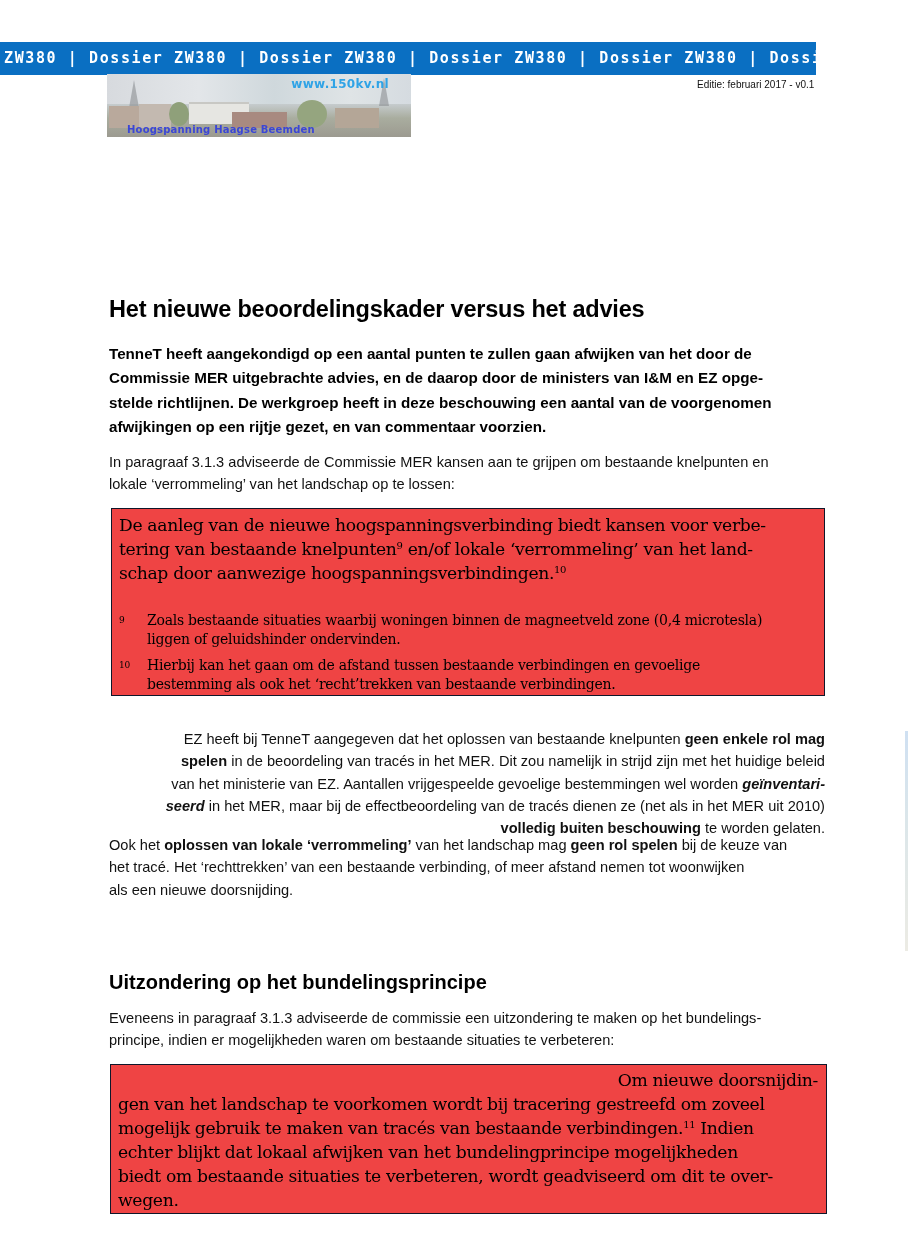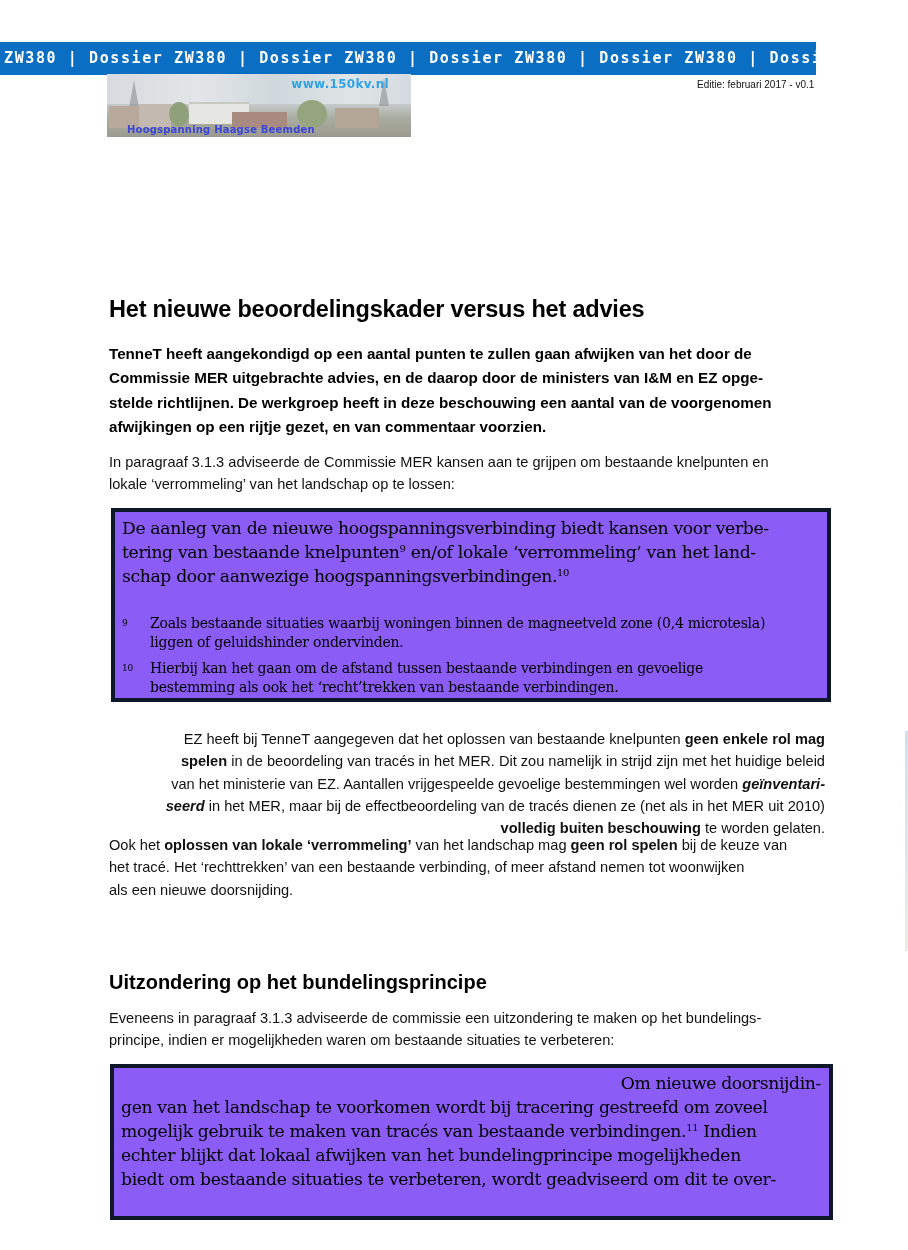--- a/index.html
+++ b/index.html
@@ -31,21 +31,21 @@
       position: absolute; left: 20px; bottom: 2px; color: #3b46d6; font-weight: bold;
       font-size: 10px; font-family: "DejaVu Sans", sans-serif; letter-spacing: 0.2px;
     }
 
     .edition { position: absolute; left: 697px; top: 79px; font-size: 10px; font-family: "Liberation Sans", sans-serif; color: #111; }
     h1 { position: absolute; left: 109px; top: 296px; margin: 0; font-size: 23.5px; font-weight: bold; font-family: "Liberation Sans", sans-serif; letter-spacing: -0.2px; white-space: nowrap; }
     .lead { position: absolute; left: 109px; top: 342px; width: 716px; font-size: 15.2px; font-weight: bold; line-height: 24.3px; margin: 0; }
     .para { position: absolute; left: 109px; width: 716px; font-size: 14.6px; line-height: 22.3px; margin: 0; color: #111; }
     .line { display: block; white-space: nowrap; }
 
-    .quote-box { position: absolute; border: 4px solid #0f172a; background: #8b5cf6; font-family: "DejaVu Serif", serif; color: #000; text-decoration: underline; }
+    .quote-box { position: absolute; border: 1px solid #0f172a; background: #ef4444; font-family: "DejaVu Serif", serif; color: #000; text-decoration: underline; }
     .q1 { left: 111px; top: 508px; width: 712px; height: 186px; }
     .q1 .qtext { position: absolute; left: 7px; top: 4px; font-size: 17.2px; line-height: 24px; letter-spacing: -0.35px; }
     .q1 .fn { position: absolute; left: 7px; font-size: 14px; line-height: 19px; letter-spacing: -0.25px; }
     .q1 .fn .num { position: absolute; left: 0; top: 0; font-size: 9px; }
     .q1 .fn .ftext { position: absolute; left: 28px; top: 0; white-space: nowrap; }
     sup { font-size: 10px; line-height: 0; vertical-align: 6px; }
 
     .q2 { left: 110px; top: 1064px; width: 715px; height: 148px; }
     .q2 .qtext { position: absolute; left: 7px; top: 3px; width: 700px; font-size: 17.2px; line-height: 24px; letter-spacing: -0.35px; }
     .q2 .first { text-align: right; }
@@ -136,16 +136,17 @@
   <span class="line">principe, indien er mogelijkheden waren om bestaande situaties te verbeteren:</span>
 </div>
 
 <div class="quote-box q2">
   <div class="qtext">
     <span class="line first">Om nieuwe doorsnijdin-</span>
     <span class="line">gen van het landschap te voorkomen wordt bij tracering gestreefd om zoveel</span>
     <span class="line"><span>mogelijk gebruik te maken van tracés van bestaande verbindingen.</span><sup>11</sup><span> Indien</span></span>
     <span class="line">echter blijkt dat lokaal afwijken van het bundelingprincipe mogelijkheden</span>
     <span class="line">biedt om bestaande situaties te verbeteren, wordt geadviseerd om dit te over-</span>
+    <span class="line">wegen.</span>
   </div>
 </div>
 
 <div class="edge-strip"></div>
 
 </body></html>

